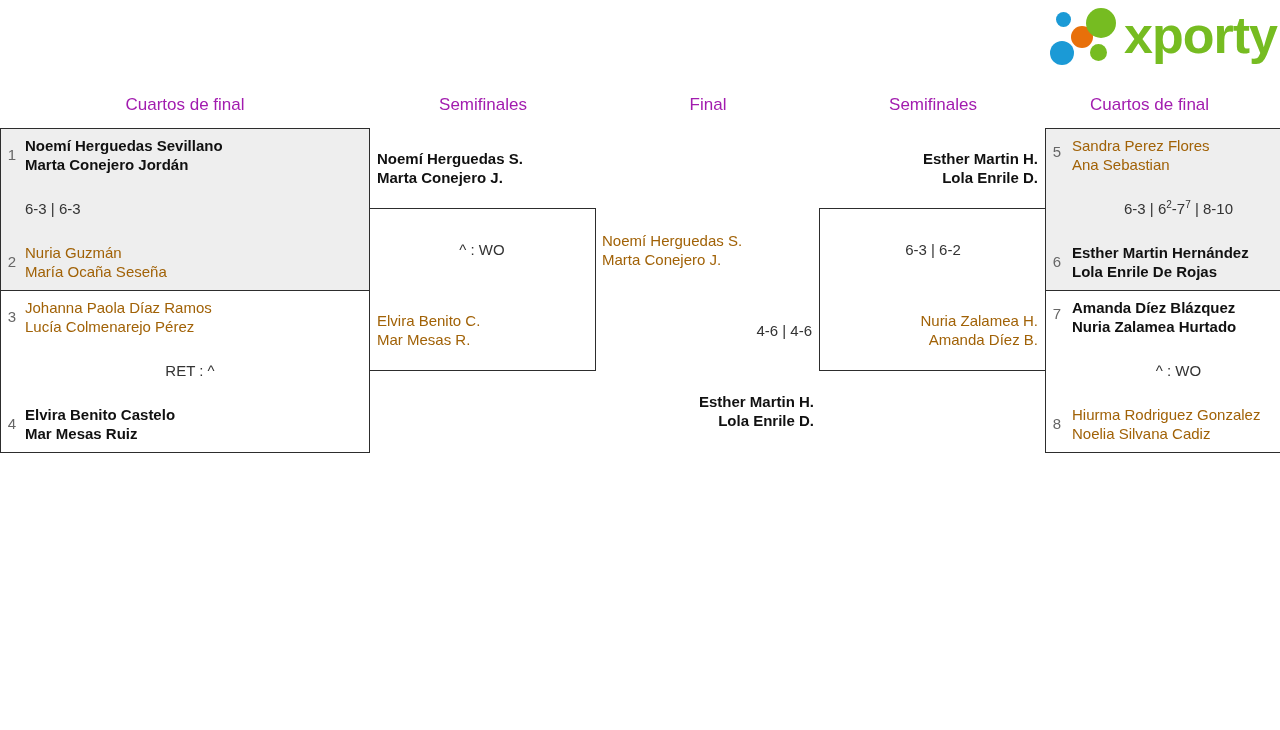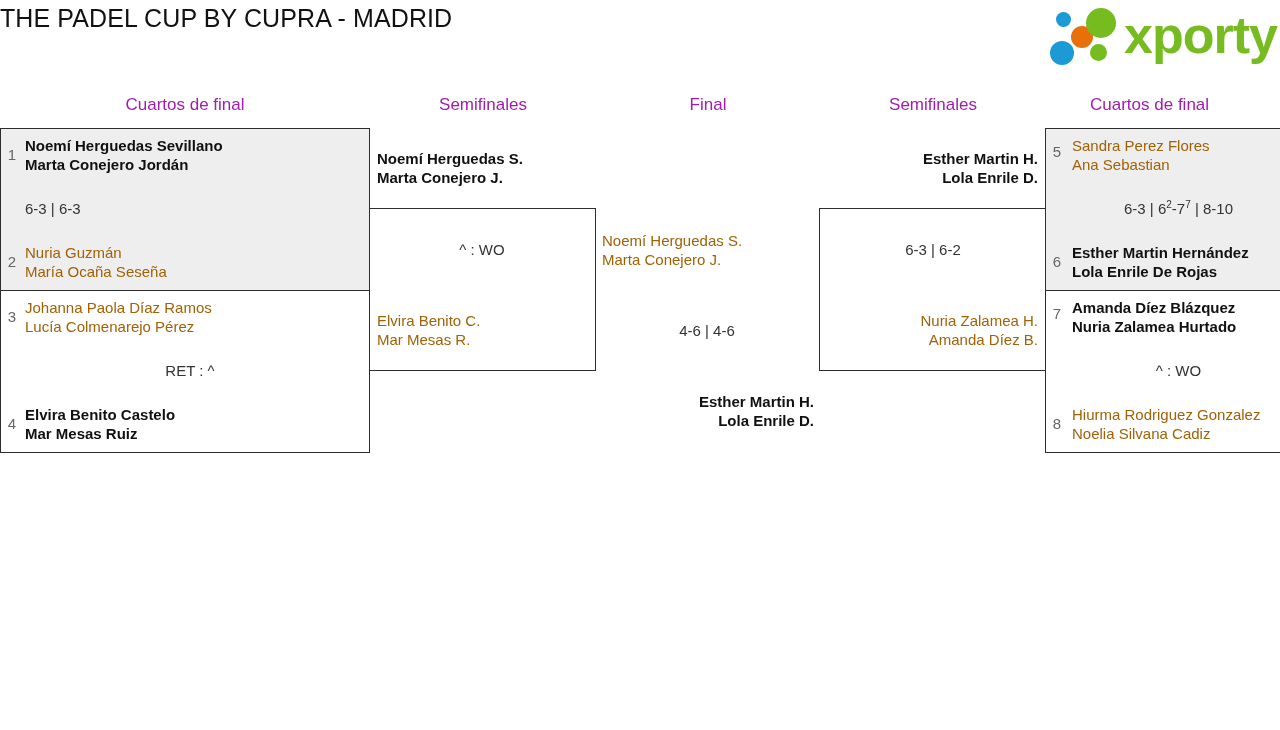--- a/index.html
+++ b/index.html
@@ -51,21 +51,20 @@
   }
   .score sup{font-size:10px;vertical-align:super;line-height:0;}
   .ralign{text-align:right;}
 </style>
 </head>
 <body>
 
 <div id="header">
 
   <div id="title-block">
-    <div class="title-line">THE PADEL CUP BY CUPRA - MADRID</div>
   </div>
 
   <div id="logo">
     <div id="logo-dots">
       <span class="dot" style="left:6px;top:4px;width:15px;height:15px;background:#1b9ad6;"></span>
       <span class="dot" style="left:21px;top:18px;width:22px;height:22px;background:#e8700a;"></span>
       <span class="dot" style="left:0px;top:33px;width:24px;height:24px;background:#1b9ad6;"></span>
       <span class="dot" style="left:36px;top:0px;width:30px;height:30px;background:#76bc21;"></span>
       <span class="dot" style="left:40px;top:36px;width:17px;height:17px;background:#76bc21;"></span>
     </div>
@@ -113,21 +112,21 @@
 <div class="score" style="left:377px;top:241px;width:210px;text-align:center;">^ : WO</div>
 <div class="team lose" style="left:377px;top:311px;">
   <span class="ln">Elvira Benito C.</span>
   <span class="ln">Mar Mesas R.</span>
 </div>
 
 <div class="team lose" style="left:602px;top:231px;">
   <span class="ln">Noemí Herguedas S.</span>
   <span class="ln">Marta Conejero J.</span>
 </div>
-<div class="score" style="left:602px;top:322px;width:210px;text-align:center;">4-6 | 4-6</div>
+<div class="score" style="left:602px;top:322px;width:210px;text-align:right;">4-6 | 4-6</div>
 <div class="team win ralign" style="left:564px;top:392px;width:250px;">
   <span class="ln">Esther Martin H.</span>
   <span class="ln">Lola Enrile D.</span>
 </div>
 
 <div class="mbox plain" style="left:819px;top:208px;width:227px;height:163px;"></div>
 <div class="team win ralign" style="left:828px;top:149px;width:210px;">
   <span class="ln">Esther Martin H.</span>
   <span class="ln">Lola Enrile D.</span>
 </div>

